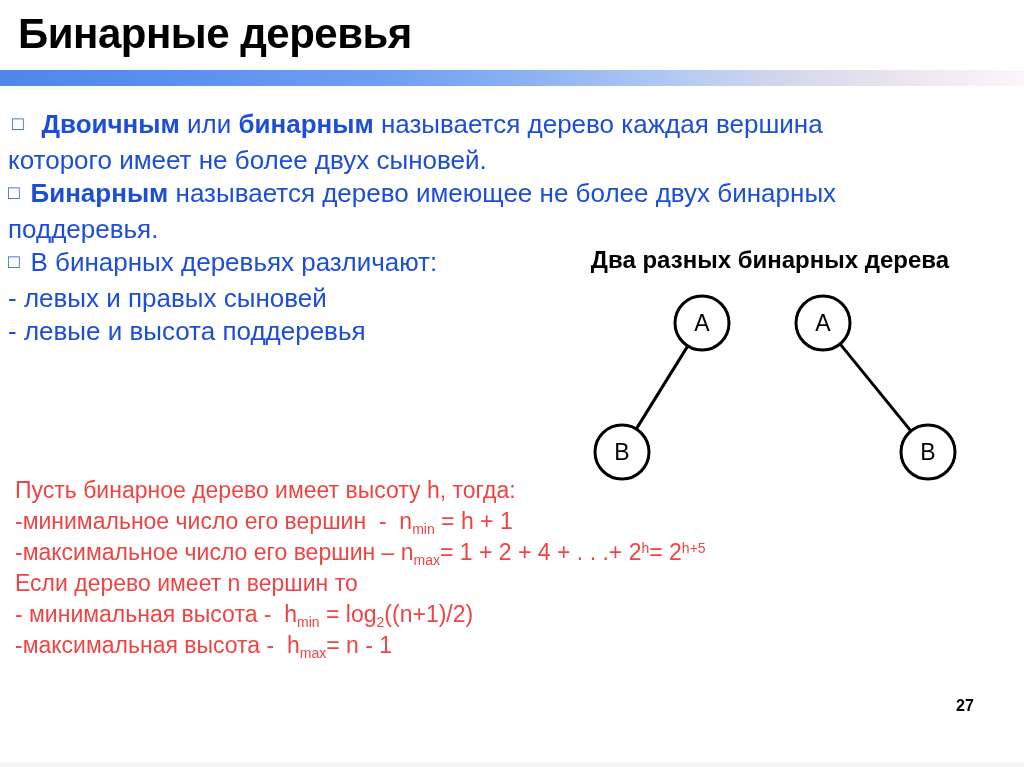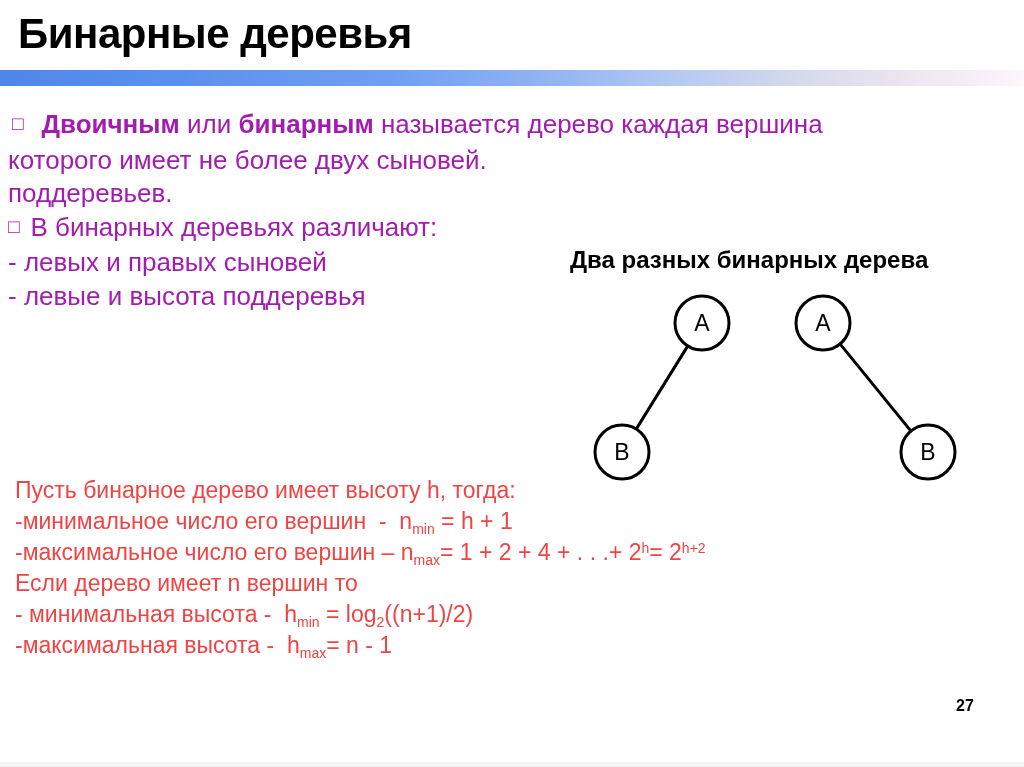--- a/index.html
+++ b/index.html
@@ -4,27 +4,27 @@
 <style>
   html,body{margin:0;padding:0;background:#ffffff;}
   body{width:1024px;height:767px;font-family:"Liberation Sans","DejaVu Sans",sans-serif;color:#000;}
   .slide{position:relative;width:1024px;height:767px;background:#ffffff;overflow:hidden;}
 
   .title{position:absolute;left:18px;top:10px;font-size:42px;font-weight:700;line-height:1.15;letter-spacing:-0.5px;color:#000;}
 
   .accent-bar{position:absolute;left:0;top:70px;width:1024px;height:16px;
     background:linear-gradient(90deg,#4f86e9 0%,#5b91ee 18%,#6f9ff2 38%,#8db2f3 52%,#b4c9f2 66%,#d6d9ec 78%,#ece4f0 88%,#f9f1f8 97%,#fdf6fb 100%);}
 
-  .content{position:absolute;left:8px;top:108px;width:960px;font-size:26px;line-height:33.5px;color:#a21caf;}
+  .content{position:absolute;left:8px;top:108px;width:960px;font-size:26px;line-height:33.5px;color:#1d4ed8;}
   .marker{display:inline-block;font-size:19px;position:relative;top:-3px;}
   .m1{margin-left:4px;margin-right:18px;}
   .m2{margin-right:11px;}
   b{font-weight:700;}
 
-  .diagram-heading{position:absolute;left:570px;top:246px;width:400px;font-size:24px;font-weight:700;color:#000;}
+  .diagram-heading{position:absolute;left:570px;top:246px;width:400px;font-size:24px;font-weight:700;color:#000;text-align:center;}
 
   .trees{position:absolute;left:560px;top:280px;}
   .trees circle{fill:#ffffff;stroke:#000;stroke-width:3px;}
   .trees line{stroke:#000;stroke-width:3px;stroke-linecap:round;}
   .trees text{font-family:"Liberation Sans","DejaVu Sans",sans-serif;font-size:23px;fill:#000;text-anchor:middle;}
 
   .formulas{position:absolute;left:15px;top:475px;width:740px;font-size:23px;line-height:31px;color:#ef4444;}
   .formulas sub{font-size:14px;vertical-align:-5px;line-height:0;}
   .formulas sup{font-size:14px;vertical-align:7px;line-height:0;}
 
@@ -37,21 +37,22 @@
 
 <div class="slide">
 
   <div class="title">Бинарные деревья</div>
 
   <div class="accent-bar"></div>
 
   <div class="content">
     <div class="line"><span class="marker m1">□</span><b>Двоичным</b><span> или </span><b>бинарным</b><span> называется дерево каждая вершина</span></div>
     <div class="line">которого имеет не более двух сыновей.</div>
-    <div class="line">поддеревьев.</div>
+    <div class="line"><span class="marker m2">□</span><b>Бинарным</b><span> называется дерево имеющее не более двух бинарных</span></div>
+    <div class="line">поддеревья.</div>
     <div class="line"><span class="marker m2">□</span><span>В бинарных деревьях различают:</span></div>
     <div class="line">- левых и правых сыновей</div>
     <div class="line">- левые и высота поддеревья</div>
   </div>
 
   <div class="diagram-heading">Два разных бинарных дерева</div>
 
   <svg class="trees" width="430" height="215" viewBox="0 0 430 215">
     <line x1="127.8" y1="65.9" x2="76.2" y2="149.1"></line>
     <line x1="280.0" y1="63.9" x2="351.0" y2="151.1"></line>
@@ -61,21 +62,21 @@
     <circle cx="368" cy="172" r="27"></circle>
     <text x="142" y="51">A</text>
     <text x="62" y="180">B</text>
     <text x="263" y="51">A</text>
     <text x="368" y="180">B</text>
   </svg>
 
   <div class="formulas">
     <div class="fline">Пусть бинарное дерево имеет высоту h, тогда:</div>
     <div class="fline"><span>-минимальное число его вершин&nbsp; -&nbsp; n</span><sub>min</sub><span> = h + 1</span></div>
-    <div class="fline"><span>-максимальное число его вершин – n</span><sub>max</sub><span>= 1 + 2 + 4 + . . .+ 2</span><sup>h</sup><span>= 2</span><sup>h+2</sup></div>
+    <div class="fline"><span>-максимальное число его вершин – n</span><sub>max</sub><span>= 1 + 2 + 4 + . . .+ 2</span><sup>h</sup><span>= 2</span><sup>h+5</sup></div>
     <div class="fline">Если дерево имеет n вершин то</div>
     <div class="fline"><span>- минимальная высота -&nbsp; h</span><sub>min</sub><span> = log</span><sub>2</sub><span>((n+1)/2)</span></div>
     <div class="fline"><span>-максимальная высота -&nbsp; h</span><sub>max</sub><span>= n - 1</span></div>
   </div>
 
   <div class="page-number">27</div>
 
   <div class="bottom-strip"></div>
 
 </div>

